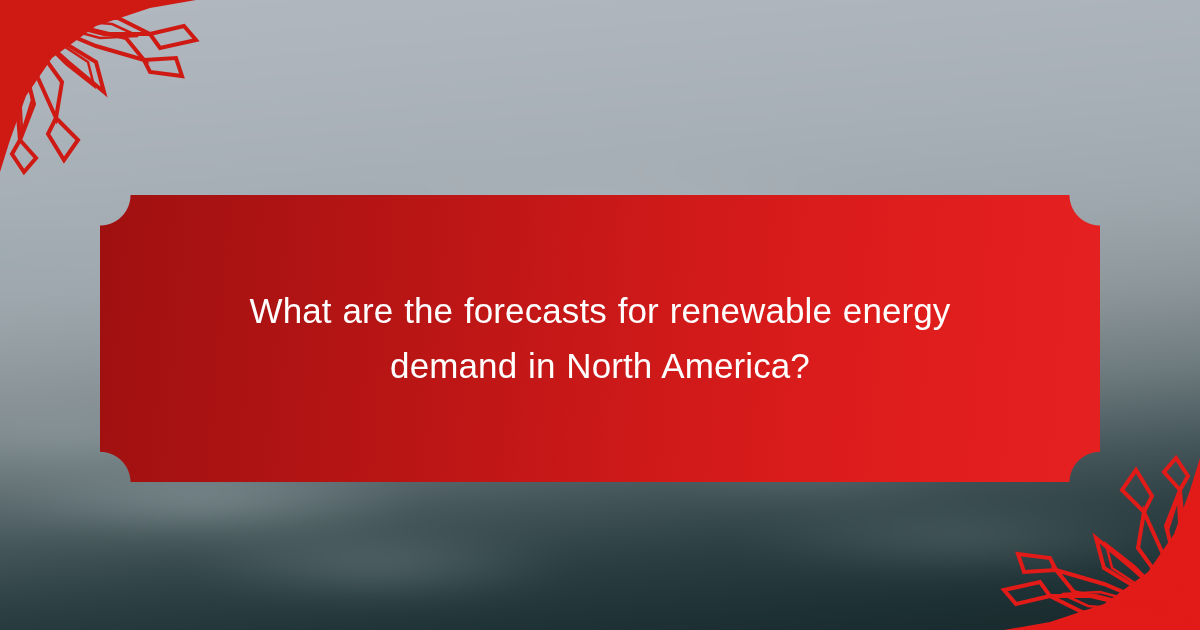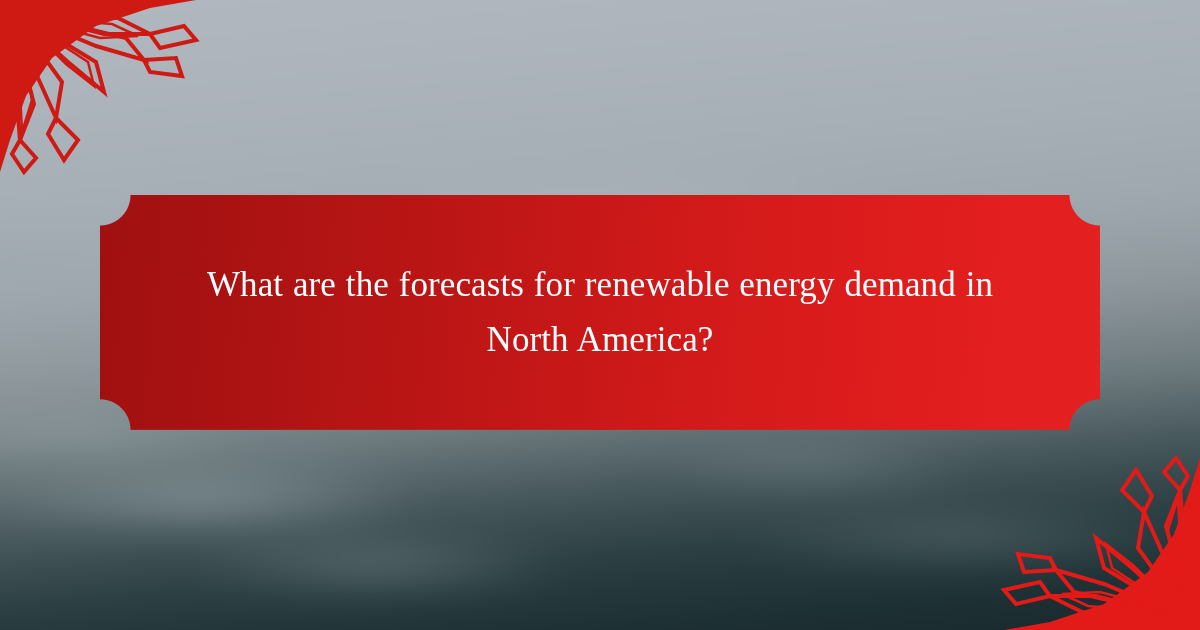--- a/index.html
+++ b/index.html
@@ -51,42 +51,42 @@
   .ornament { position:absolute; pointer-events:none; }
   .ornament svg { display:block; }
 
   #ornament-tl { top:0; left:0; }
   #ornament-br { right:0; bottom:0; transform:rotate(180deg); }
 
   
   #banner {
     position:absolute;
     left:100px; top:195px;
-    width:1000px; height:235px;
+    width:1000px; height:287px;
     background:linear-gradient(95deg,
         #a01010 0%,
         #ae1313 18%,
         #bf1616 38%,
         #cf1919 56%,
         #dc1c1c 74%,
         #e21e1e 88%,
         #e42020 100%);
     
     -webkit-mask:
       radial-gradient(circle 30px at 0 0,    transparent 0 30px, #000 31px) top left / 51% 51% no-repeat,
       radial-gradient(circle 30px at 100% 0, transparent 0 30px, #000 31px) top right / 51% 51% no-repeat,
       radial-gradient(circle 30px at 0 100%, transparent 0 30px, #000 31px) bottom left / 51% 51% no-repeat,
       radial-gradient(circle 30px at 100% 100%, transparent 0 30px, #000 31px) bottom right / 51% 51% no-repeat;
     mask:
       radial-gradient(circle 30px at 0 0,    transparent 0 30px, #000 31px) top left / 51% 51% no-repeat,
       radial-gradient(circle 30px at 100% 0, transparent 0 30px, #000 31px) top right / 51% 51% no-repeat,
       radial-gradient(circle 30px at 0 100%, transparent 0 30px, #000 31px) bottom left / 51% 51% no-repeat,
       radial-gradient(circle 30px at 100% 100%, transparent 0 30px, #000 31px) bottom right / 51% 51% no-repeat;
 
-    display:flex; align-items:center; justify-content:center;font-family:Liberation Serif, serif;
+    display:flex; align-items:center; justify-content:center;
   }
 
   #headline {
     width:820px;
     text-align:center;
     color:#ffffff;
     font-size:35px;
     line-height:1.56;
     font-weight:400;
     letter-spacing:.1px;

